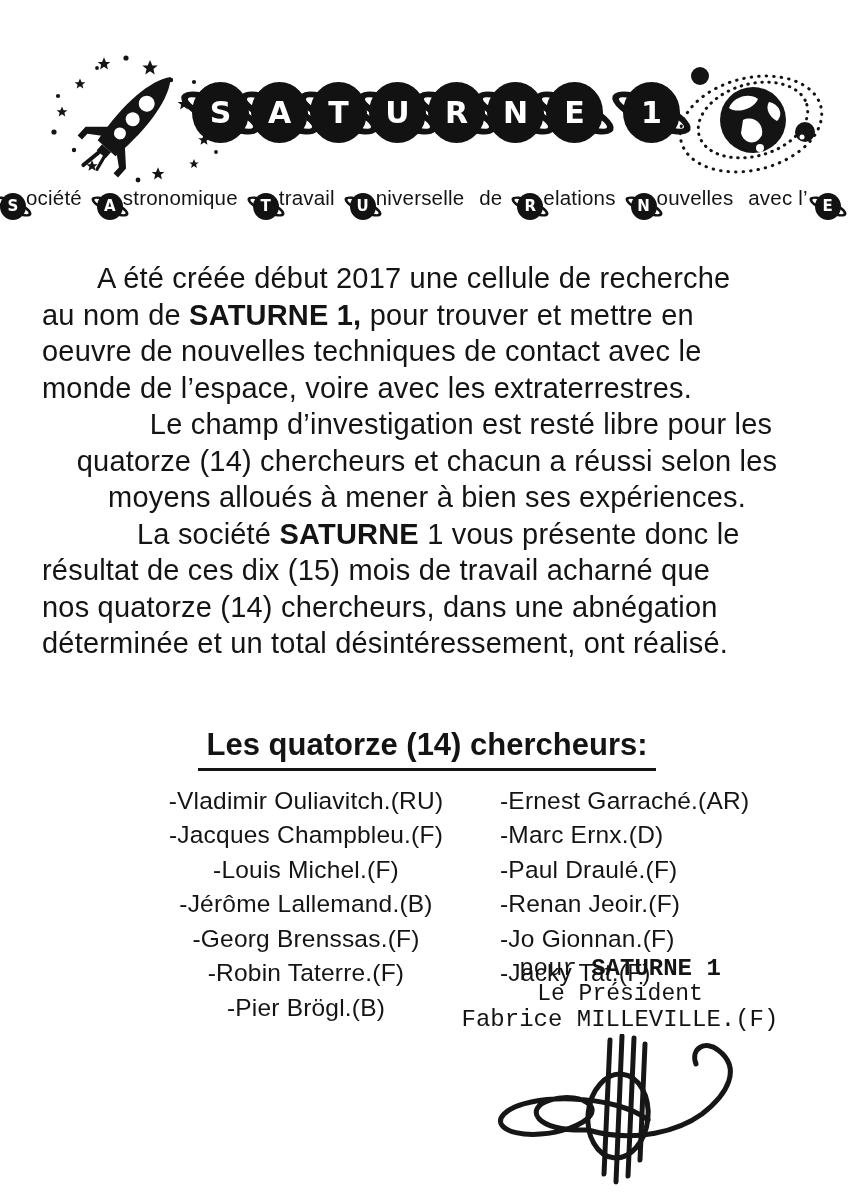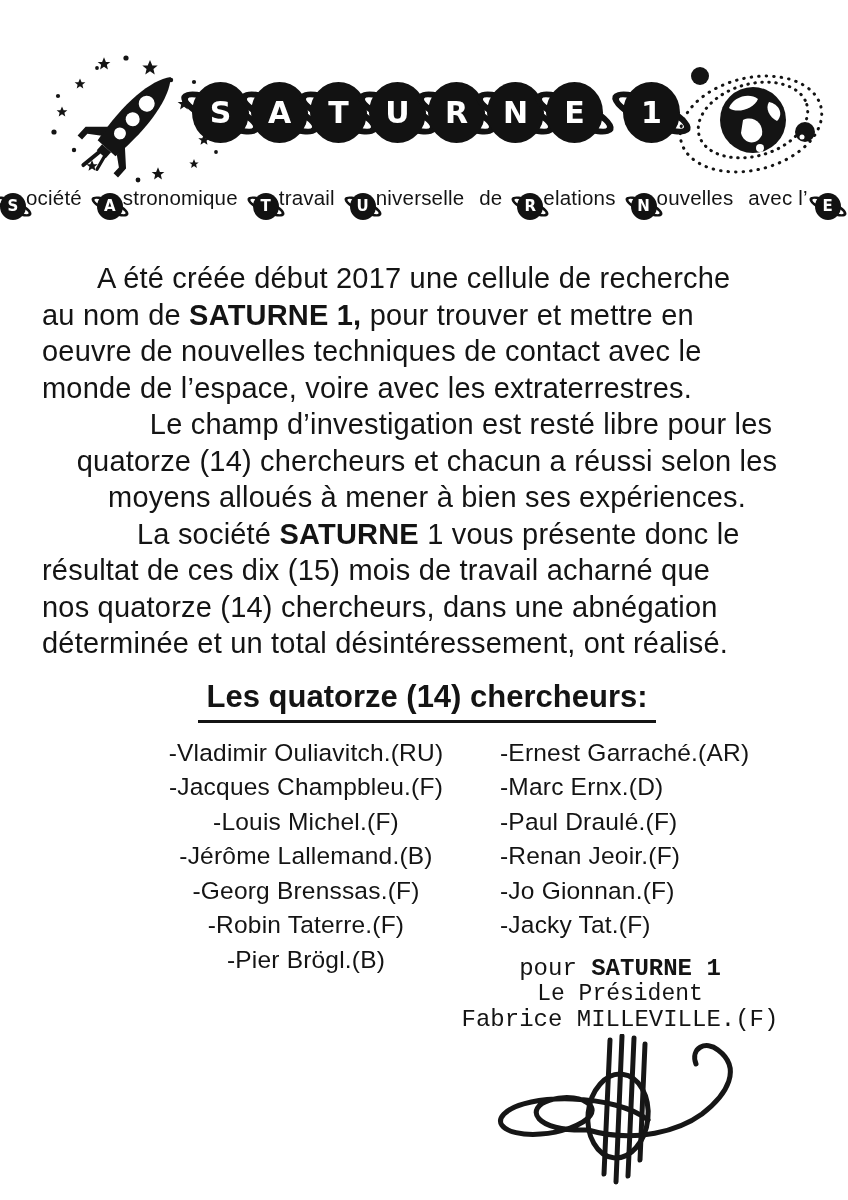--- a/index.html
+++ b/index.html
@@ -68,21 +68,21 @@
     margin:0;white-space:pre-line;
     font-size:29px;line-height:36.5px;letter-spacing:0.2px;
   }
   #p1{text-indent:55px;}
   #p2{text-indent:68px;text-align:center;}
   #p3{text-indent:95px;}
 
   
   .chercheurs-heading{margin-top:17px;text-align:center;font-size:31px;font-weight:bold;}
   .chercheurs-heading span{
-    display:inline-block;border-bottom:3px solid #141414;padding:0 8px 5px 8px;
+    display:inline-block;border-bottom:3px solid #141414;padding:0 8px 5px 8px;margin-top:48px;
   }
   .names{display:flex;margin-top:13px;}
   .col-left{width:380px;padding-left:74px;box-sizing:content-box;text-align:center;}
   .col-right{flex:1;padding-left:4px;}
   .name{font-size:24.5px;line-height:34.6px;letter-spacing:0.2px;}
 
   
   .sig-block{
     position:absolute;left:430px;top:956px;width:380px;
     text-align:center;

